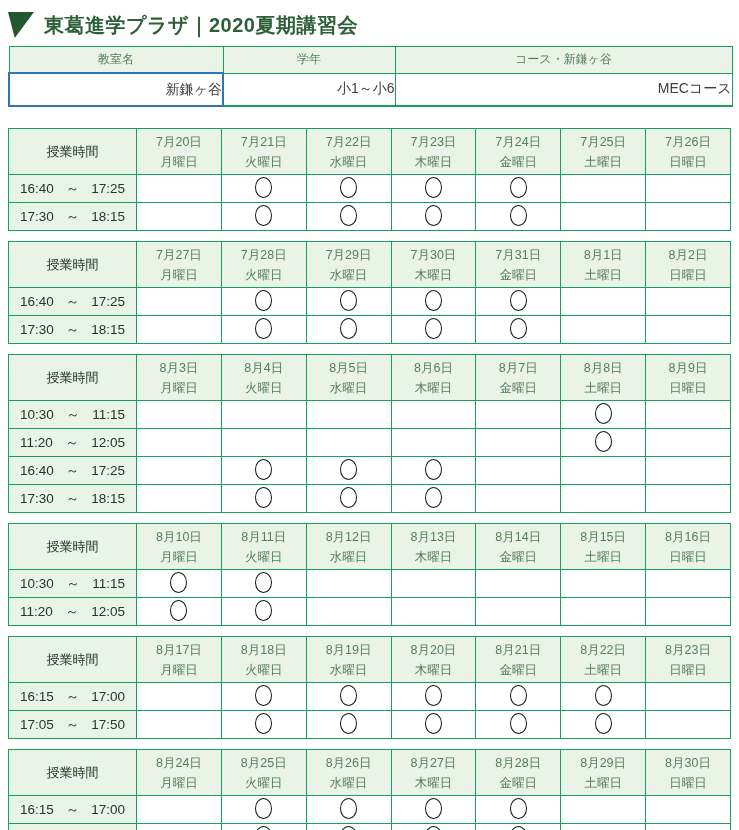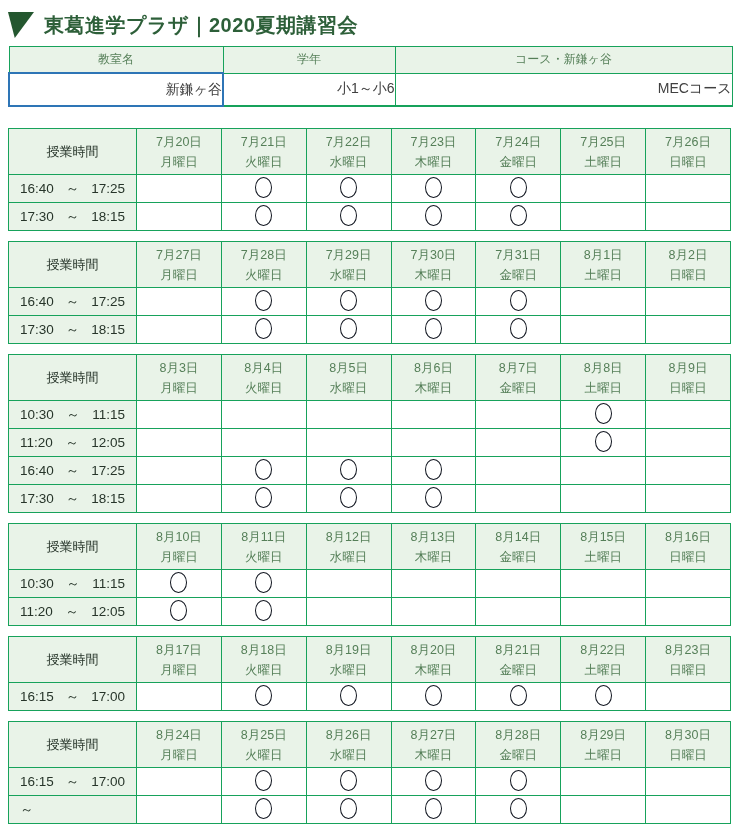--- a/index.html
+++ b/index.html
@@ -493,20 +493,36 @@
               </div>
             </th>
             <td></td>
             <td><span class="circle"></span></td>
             <td><span class="circle"></span></td>
             <td><span class="circle"></span></td>
             <td><span class="circle"></span></td>
             <td><span class="circle"></span></td>
             <td></td>
           </tr>
+          <tr>
+            <th class="time">
+              <div class="t">
+                <span>17:05</span>
+                <span>～</span>
+                <span>17:50</span>
+              </div>
+            </th>
+            <td></td>
+            <td><span class="circle"></span></td>
+            <td><span class="circle"></span></td>
+            <td><span class="circle"></span></td>
+            <td><span class="circle"></span></td>
+            <td><span class="circle"></span></td>
+            <td></td>
+          </tr>
         </tbody>
       </table>
       <table class="week">
         <colgroup>
           <col style="width: 128px;">
           <col>
           <col>
           <col>
           <col>
           <col>

